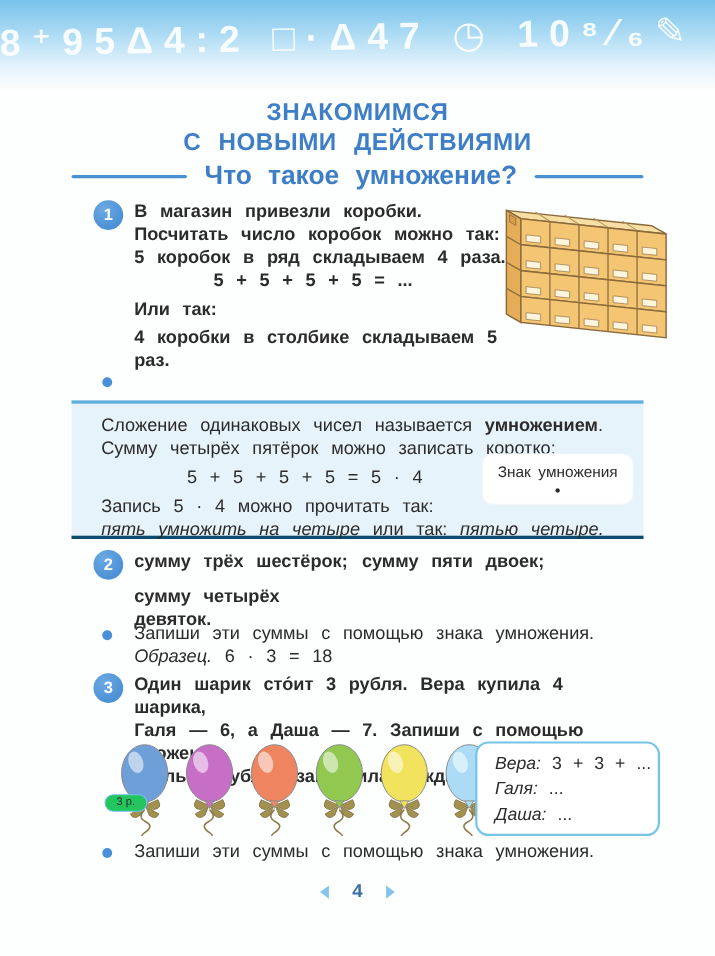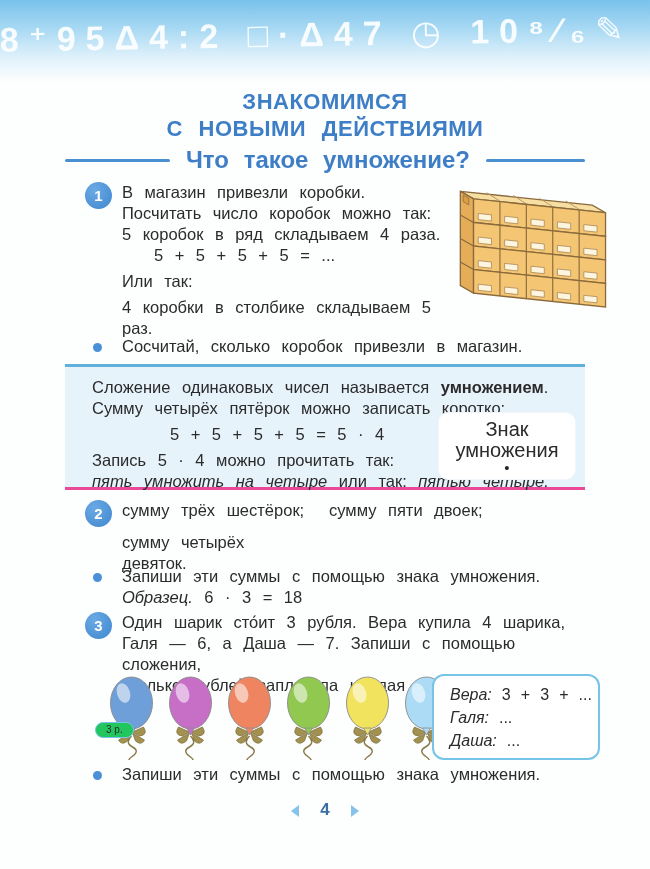--- a/index.html
+++ b/index.html
@@ -33,45 +33,45 @@
   .subtitle { color:#3d7ec6; font-weight:bold; font-size:24px; word-spacing:8px; }
   
   .body-txt { font-size:16.5px; line-height:21px; word-spacing:0.42em; }
   .num-circle {
     position:absolute; left:20px; top:0; width:27px; height:27px; border-radius:50%;
     background:radial-gradient(circle at 35% 30%, #6aa9e4, #3f87cf);
     color:#fff; font-weight:bold; font-size:15px;
     display:flex; align-items:center; justify-content:center;
   }
   .section { position:absolute; left:65px; width:548px; }
-  .section .ex-body { margin-left:57px; }
+  .section .ex-body { margin-left:57px;font-weight:bold; }
   .bullet-row { position:absolute; left:65px; width:520px; }
   .bullet-dot { position:absolute; left:28px; top:7px; width:9px; height:9px;
     border-radius:50%; background:#4a90d8; }
   .bullet-row .ex-body { margin-left:57px; }
-  .indent1 { margin-left:32px; }
+  .indent1 { margin-left:72px; }
   .indent2 { margin-left:52px; }
   .gap-top { margin-top:5px; }
   .it { font-style:italic; }
   .bold { font-weight:bold; }
   
   .boxes-art { position:absolute; left:448px; top:180px; }
   
   .def-box {
     position:absolute; left:65px; top:364px; width:520px; height:126px;
-    background:#e7f3fb; border-top:3px solid #5fb0dc; border-bottom:3px solid #ec4899;
+    background:#e7f3fb; border-top:3px solid #5fb0dc; border-bottom:3px solid #0c4a6e;
     padding:10px 16px 0 27px;
   }
   .def-box .indent-eq { margin-left:78px; }
   .sign-box {
     position:absolute; right:10px; top:46px; width:136px;
     background:#fff; border-radius:9px; padding:6px 8px 4px 8px; text-align:center;
     box-shadow:0 0 0 1px #f0f6fa;
   }
-  .sign-box .lbl { font-size:20px; word-spacing:3px; }
+  .sign-box .lbl { font-size:14px; word-spacing:3px; }
   .sign-box .sym { font-size:15px; line-height:14px; }
   
   .two-col { display:grid; grid-template-columns:196px auto;gap:11px; }
   
   .balloon-zone { position:absolute; left:65px; top:672px; width:548px; height:90px; }
   .balloons { position:absolute; left:38px; top:0; display:flex; }
   .balloon { width:57px; height:88px; margin-right:2px; }
   .bbody { stroke:#8a8a8a; stroke-width:0.9; }
   .bshine { fill:rgba(255,255,255,0.55); }
   .bstring { stroke:#8a7a4a; stroke-width:1.4; fill:none; }
@@ -158,21 +158,20 @@
     <g transform="translate(22,20) skewY(6)">
       <use href="#boxrow" y="0"></use>
       <use href="#boxrow" y="25"></use>
       <use href="#boxrow" y="50"></use>
       <use href="#boxrow" y="75"></use>
     </g>
   </svg>
 
   <div class="bullet-row" style="top:336px;">
     <span class="bullet-dot"></span>
-    <div class="ex-body body-txt">Сосчитай, сколько коробок привезли в магазин.</div>
   </div>
 
   <div class="def-box body-txt">
     <div>
       <span>Сложение одинаковых чисел называется </span><span class="bold">умножением</span><span>.</span>
     </div>
     <div>Сумму четырёх пятёрок можно записать коротко:</div>
     <div class="indent-eq gap-top">5 + 5 + 5 + 5 = 5 · 4</div>
     <div class="gap-top">Запись 5 · 4 можно прочитать так:</div>
     <div>

